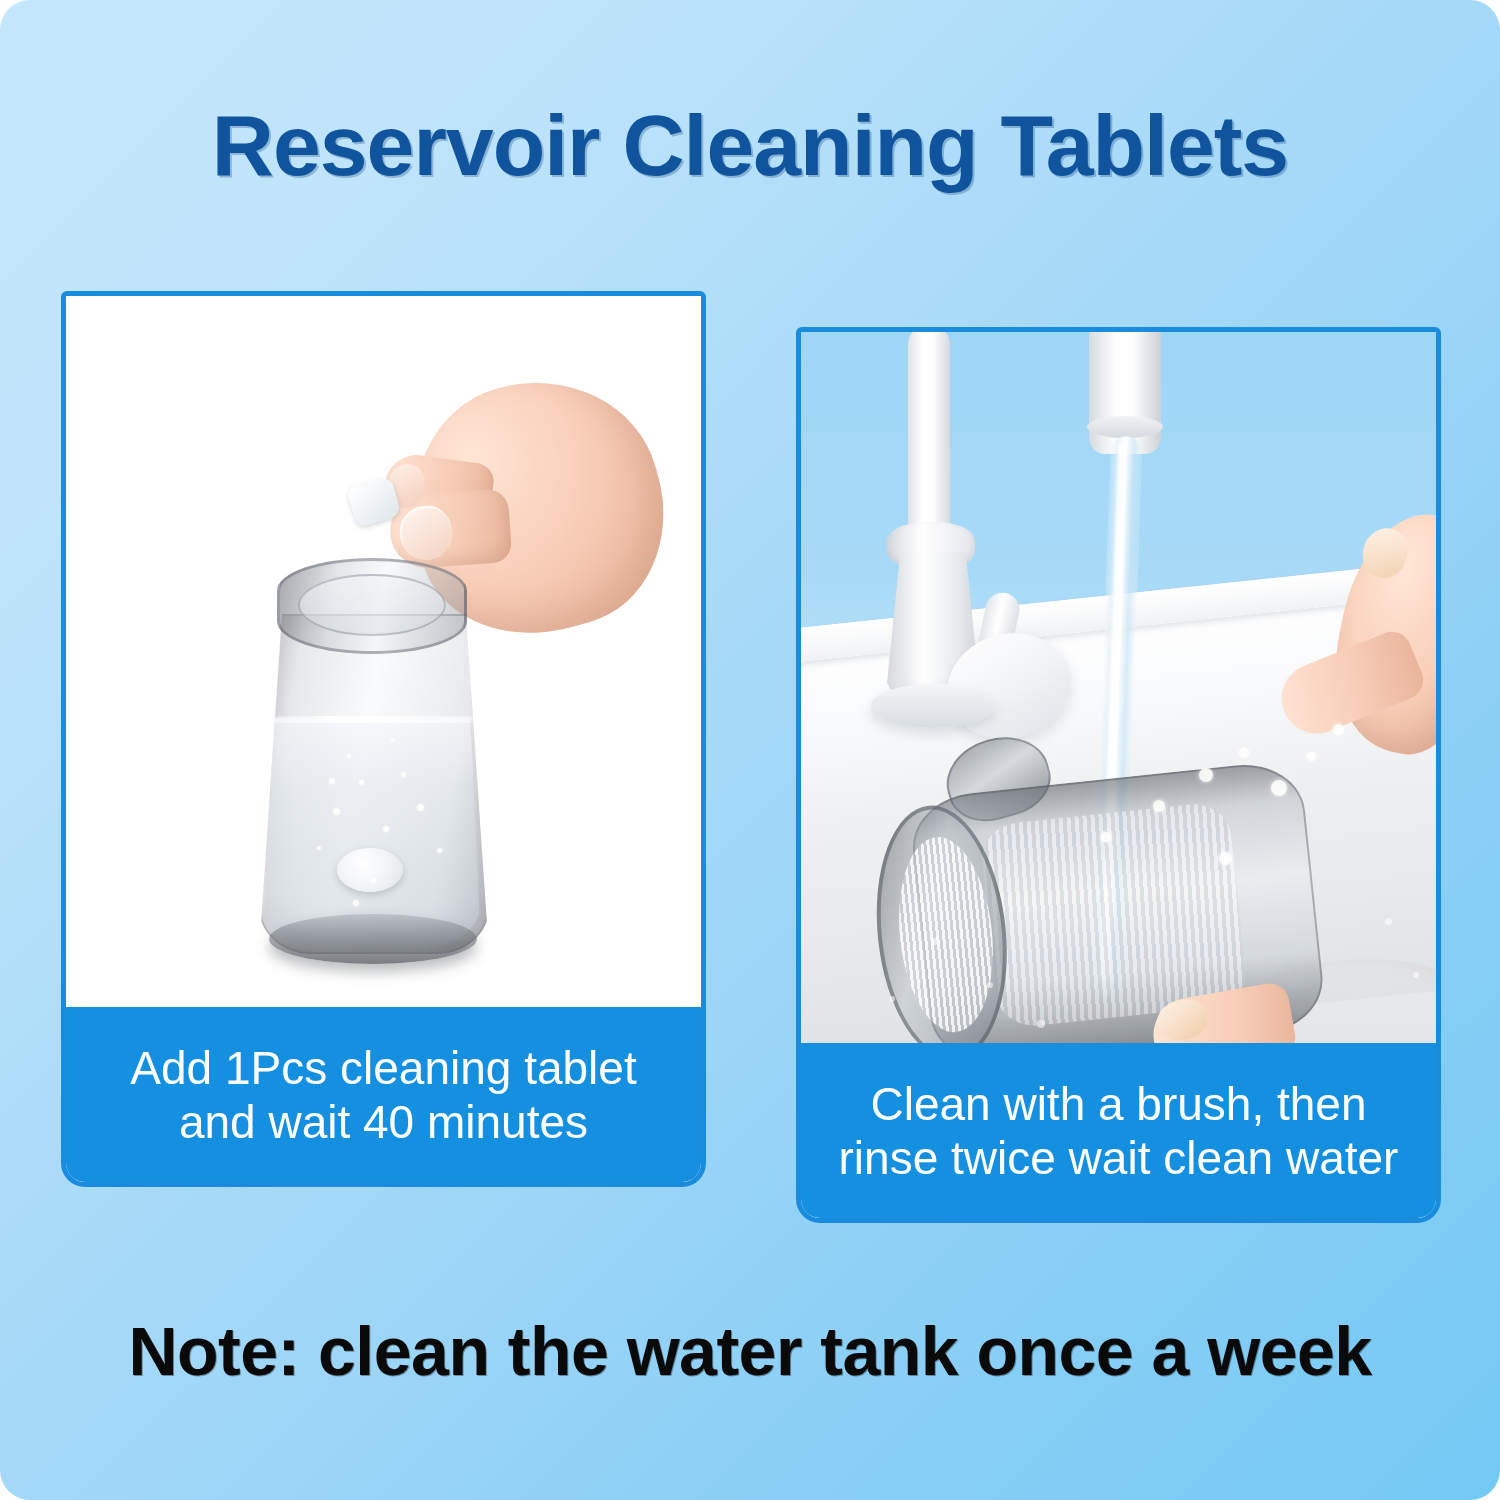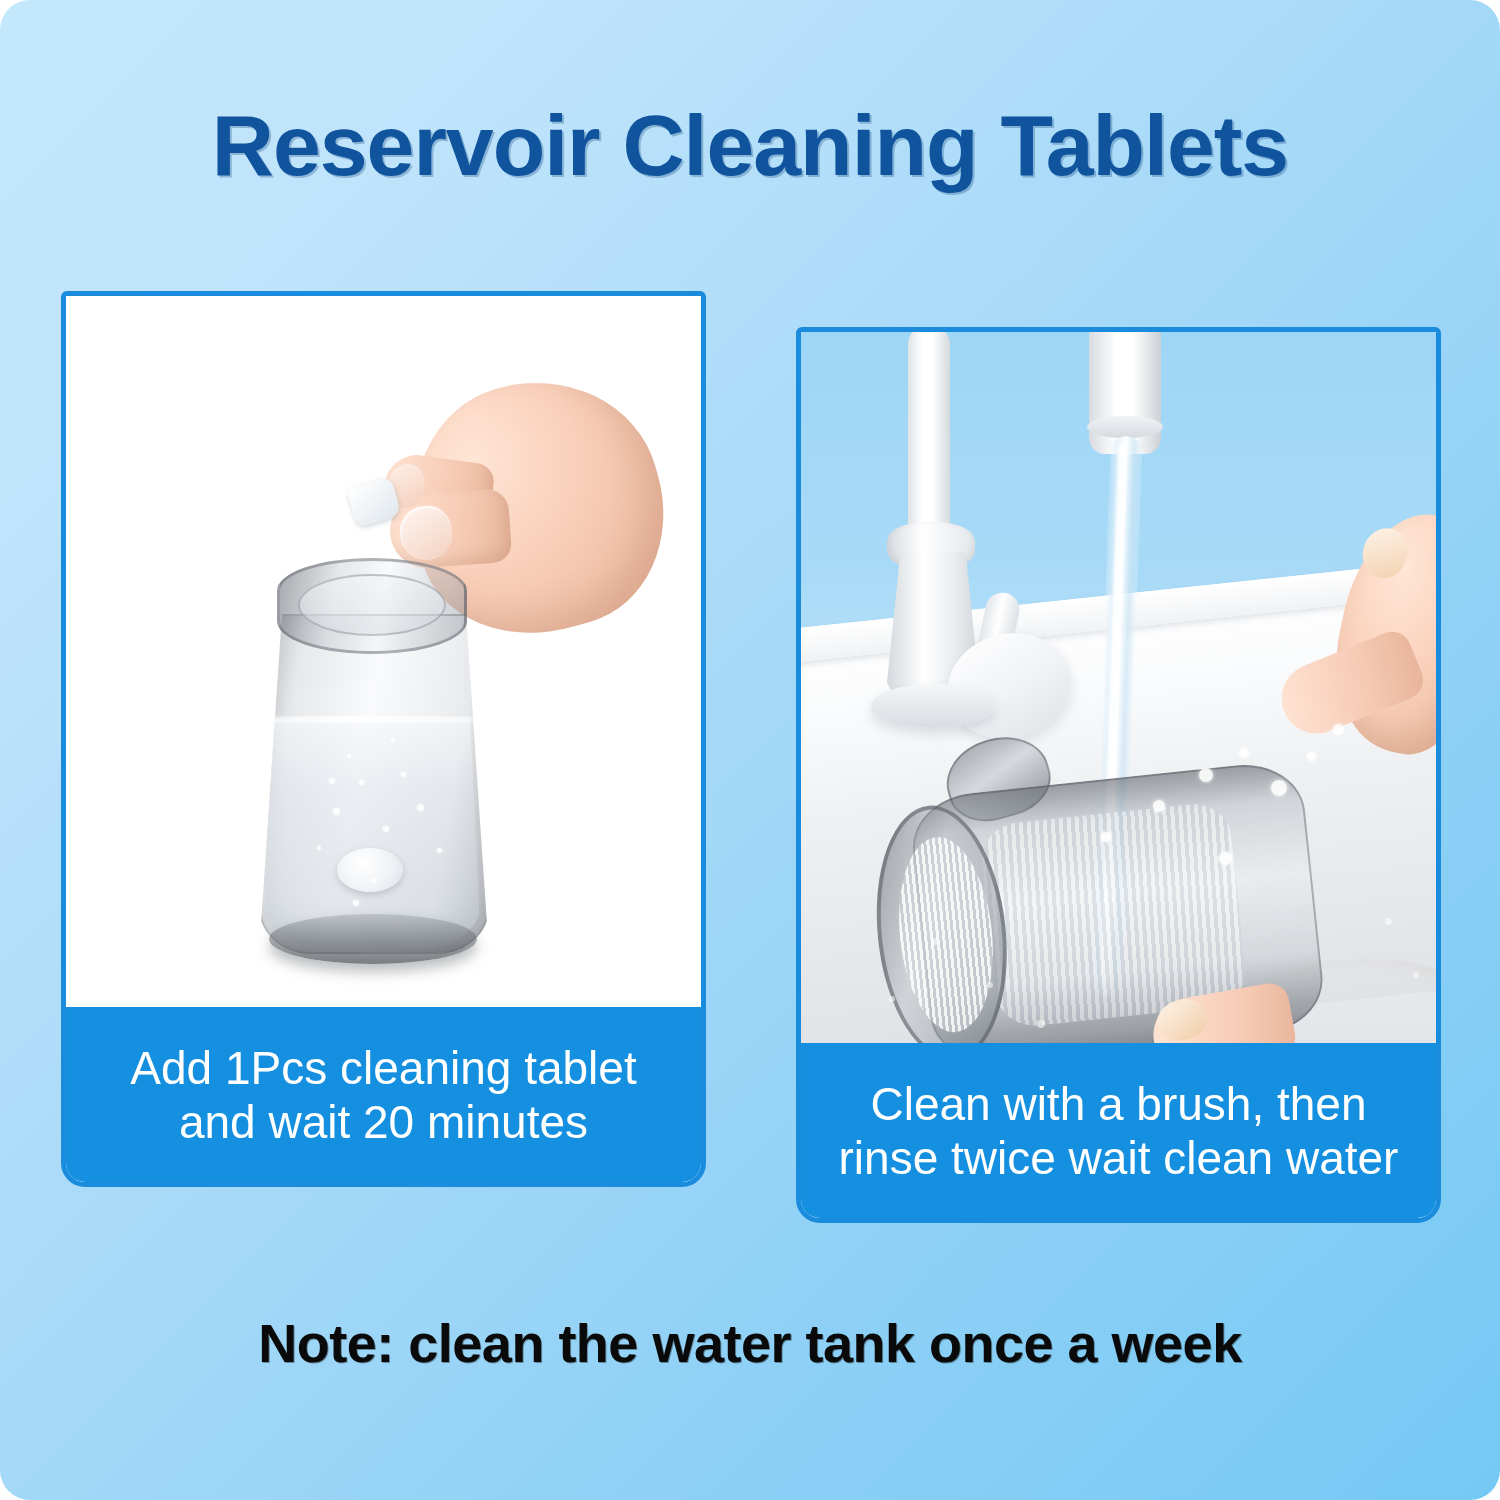--- a/index.html
+++ b/index.html
@@ -78,21 +78,21 @@
   }
   .caption span { display: block; }
 
   
   .note {
     position: absolute;
     left: 0;
     top: 1312px;
     width: 1500px;
     text-align: center;
-    font-size: 54px;
+    font-size: 68px;
     font-weight: bold;
     color: #0a0a0a;
     letter-spacing: -0.5px;
     text-shadow: 1px 1px 0 rgba(0,0,0,0.35);
     white-space: nowrap;
   }
 
   
   .photo-left { background: #ffffff; }
 
@@ -524,21 +524,21 @@
         <div class="bub" style="left:88px;  top:220px; width:6px;  height:6px;"></div>
         <div class="bub" style="left:196px; top:290px; width:5px;  height:5px;"></div>
         <div class="bub" style="left:112px; top:342px; width:6px;  height:6px;"></div>
       </div>
 
     </div>
 
     <div class="caption">
       <div>
         <span>Add 1Pcs cleaning tablet</span>
-        <span>and wait 20 minutes</span>
+        <span>and wait 40 minutes</span>
       </div>
     </div>
   </div>
 
   <div class="card" id="card-right">
 
     <div class="photo photo-right">
 
       <div class="rp-counter"></div>
       <div class="rp-counter-edge"></div>

